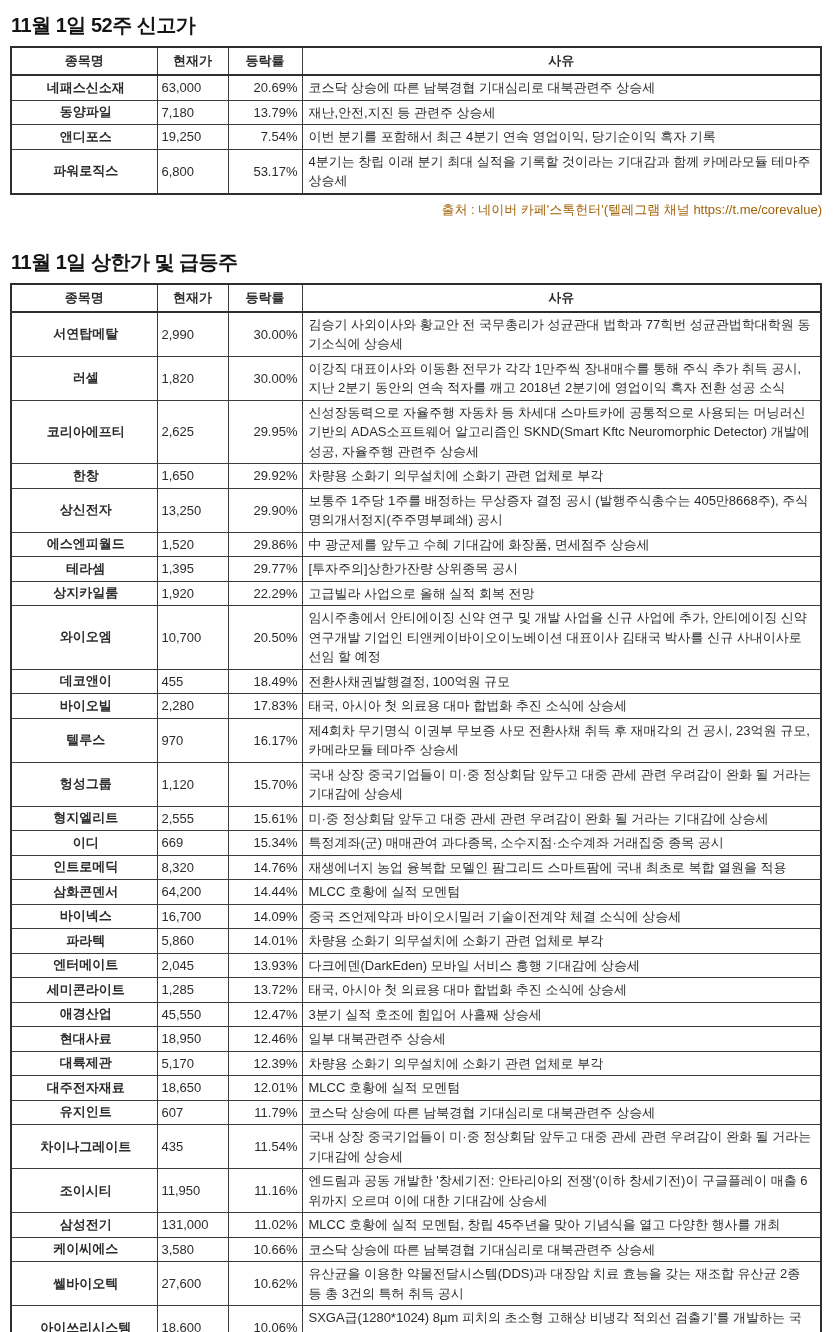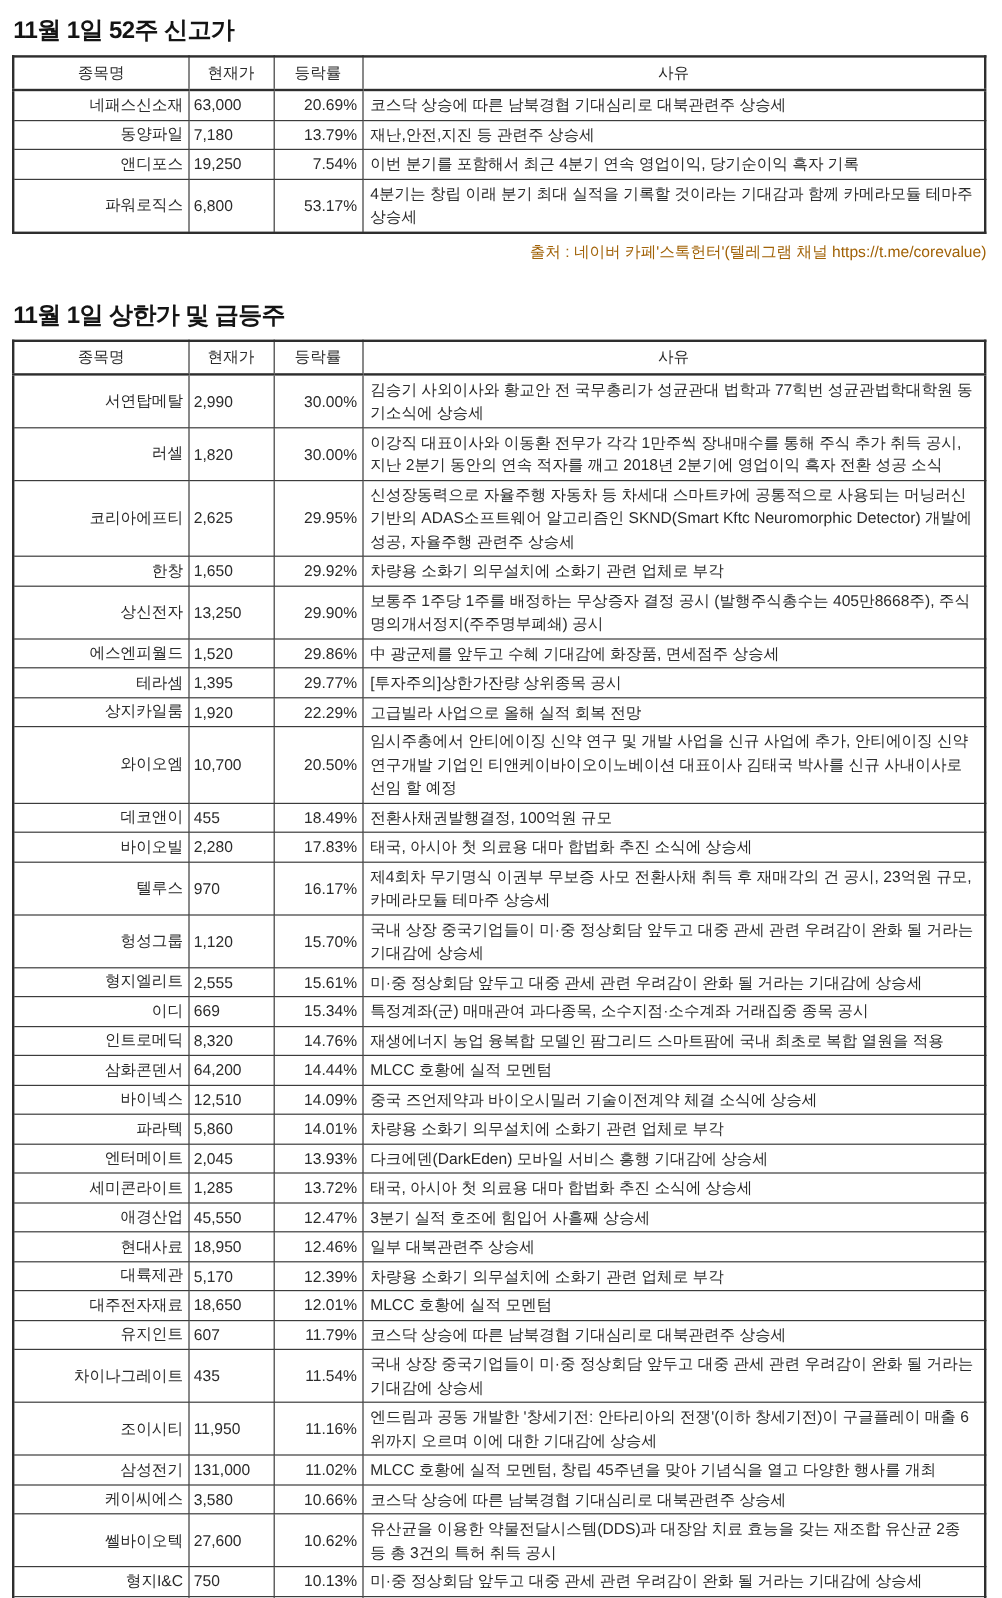--- a/index.html
+++ b/index.html
@@ -30,27 +30,27 @@
   }
   table.stock-table th,
   table.stock-table td {
     border: 1px solid #3c3c3c;
     font-size: 13px;
     color: #2b2b2b;
     vertical-align: middle;
     overflow-wrap: break-word;
   }
   table.stock-table th {
-    font-weight: 400;
+    font-weight: 700;
     text-align: center;
     padding: 4px 4px;
     background: #ffffff;
     border-bottom: 2px solid #2e2e2e;
   }
-  td.c-name   { text-align: right;  padding: 2px 4px 2px 7px; }
+  td.c-name   { text-align: center;  padding: 2px 4px 2px 7px; font-weight: bold; }
   td.c-price  { padding: 2px 15px 2px 4px; }
   td.c-change { text-align: right; padding: 2px 4px; }
   td.c-reason { text-align: left;  padding: 2px 6px; line-height: 1.5; }
   .source-note {
     width: 812px;
     text-align: right;
     font-size: 13px;
     color: #a16207;
     margin: 6px 0 0 0;
   }
@@ -225,21 +225,21 @@
             <td class="c-reason">재생에너지 농업 융복합 모델인 팜그리드 스마트팜에 국내 최초로 복합 열원을 적용</td>
           </tr>
           <tr>
             <td class="c-name">삼화콘덴서</td>
             <td class="c-price">64,200</td>
             <td class="c-change">14.44%</td>
             <td class="c-reason">MLCC 호황에 실적 모멘텀</td>
           </tr>
           <tr>
             <td class="c-name">바이넥스</td>
-            <td class="c-price">12,510</td>
+            <td class="c-price">16,700</td>
             <td class="c-change">14.09%</td>
             <td class="c-reason">중국 즈언제약과 바이오시밀러 기술이전계약 체결 소식에 상승세</td>
           </tr>
           <tr>
             <td class="c-name">파라텍</td>
             <td class="c-price">5,860</td>
             <td class="c-change">14.01%</td>
             <td class="c-reason">차량용 소화기 의무설치에 소화기 관련 업체로 부각</td>
           </tr>
           <tr>
@@ -308,26 +308,20 @@
             <td class="c-change">10.66%</td>
             <td class="c-reason">코스닥 상승에 따른 남북경협 기대심리로 대북관련주 상승세</td>
           </tr>
           <tr>
             <td class="c-name">쎌바이오텍</td>
             <td class="c-price">27,600</td>
             <td class="c-change">10.62%</td>
             <td class="c-reason">유산균을 이용한 약물전달시스템(DDS)과 대장암 치료 효능을 갖는 재조합 유산균 2종 등 총 3건의 특허 취득 공시</td>
           </tr>
           <tr>
-            <td class="c-name">형지I&amp;C</td>
-            <td class="c-price">750</td>
-            <td class="c-change">10.13%</td>
-            <td class="c-reason">미·중 정상회담 앞두고 대중 관세 관련 우려감이 완화 될 거라는 기대감에 상승세</td>
-          </tr>
-          <tr>
             <td class="c-name">아이쓰리시스템</td>
             <td class="c-price">18,600</td>
             <td class="c-change">10.06%</td>
             <td class="c-reason">SXGA급(1280*1024) 8µm 피치의 초소형 고해상 비냉각 적외선 검출기'를 개발하는 국책과제의 주관연구기관으로 선정 공시</td>
           </tr>
         </tbody>
     </table>
 
   </section>
 

